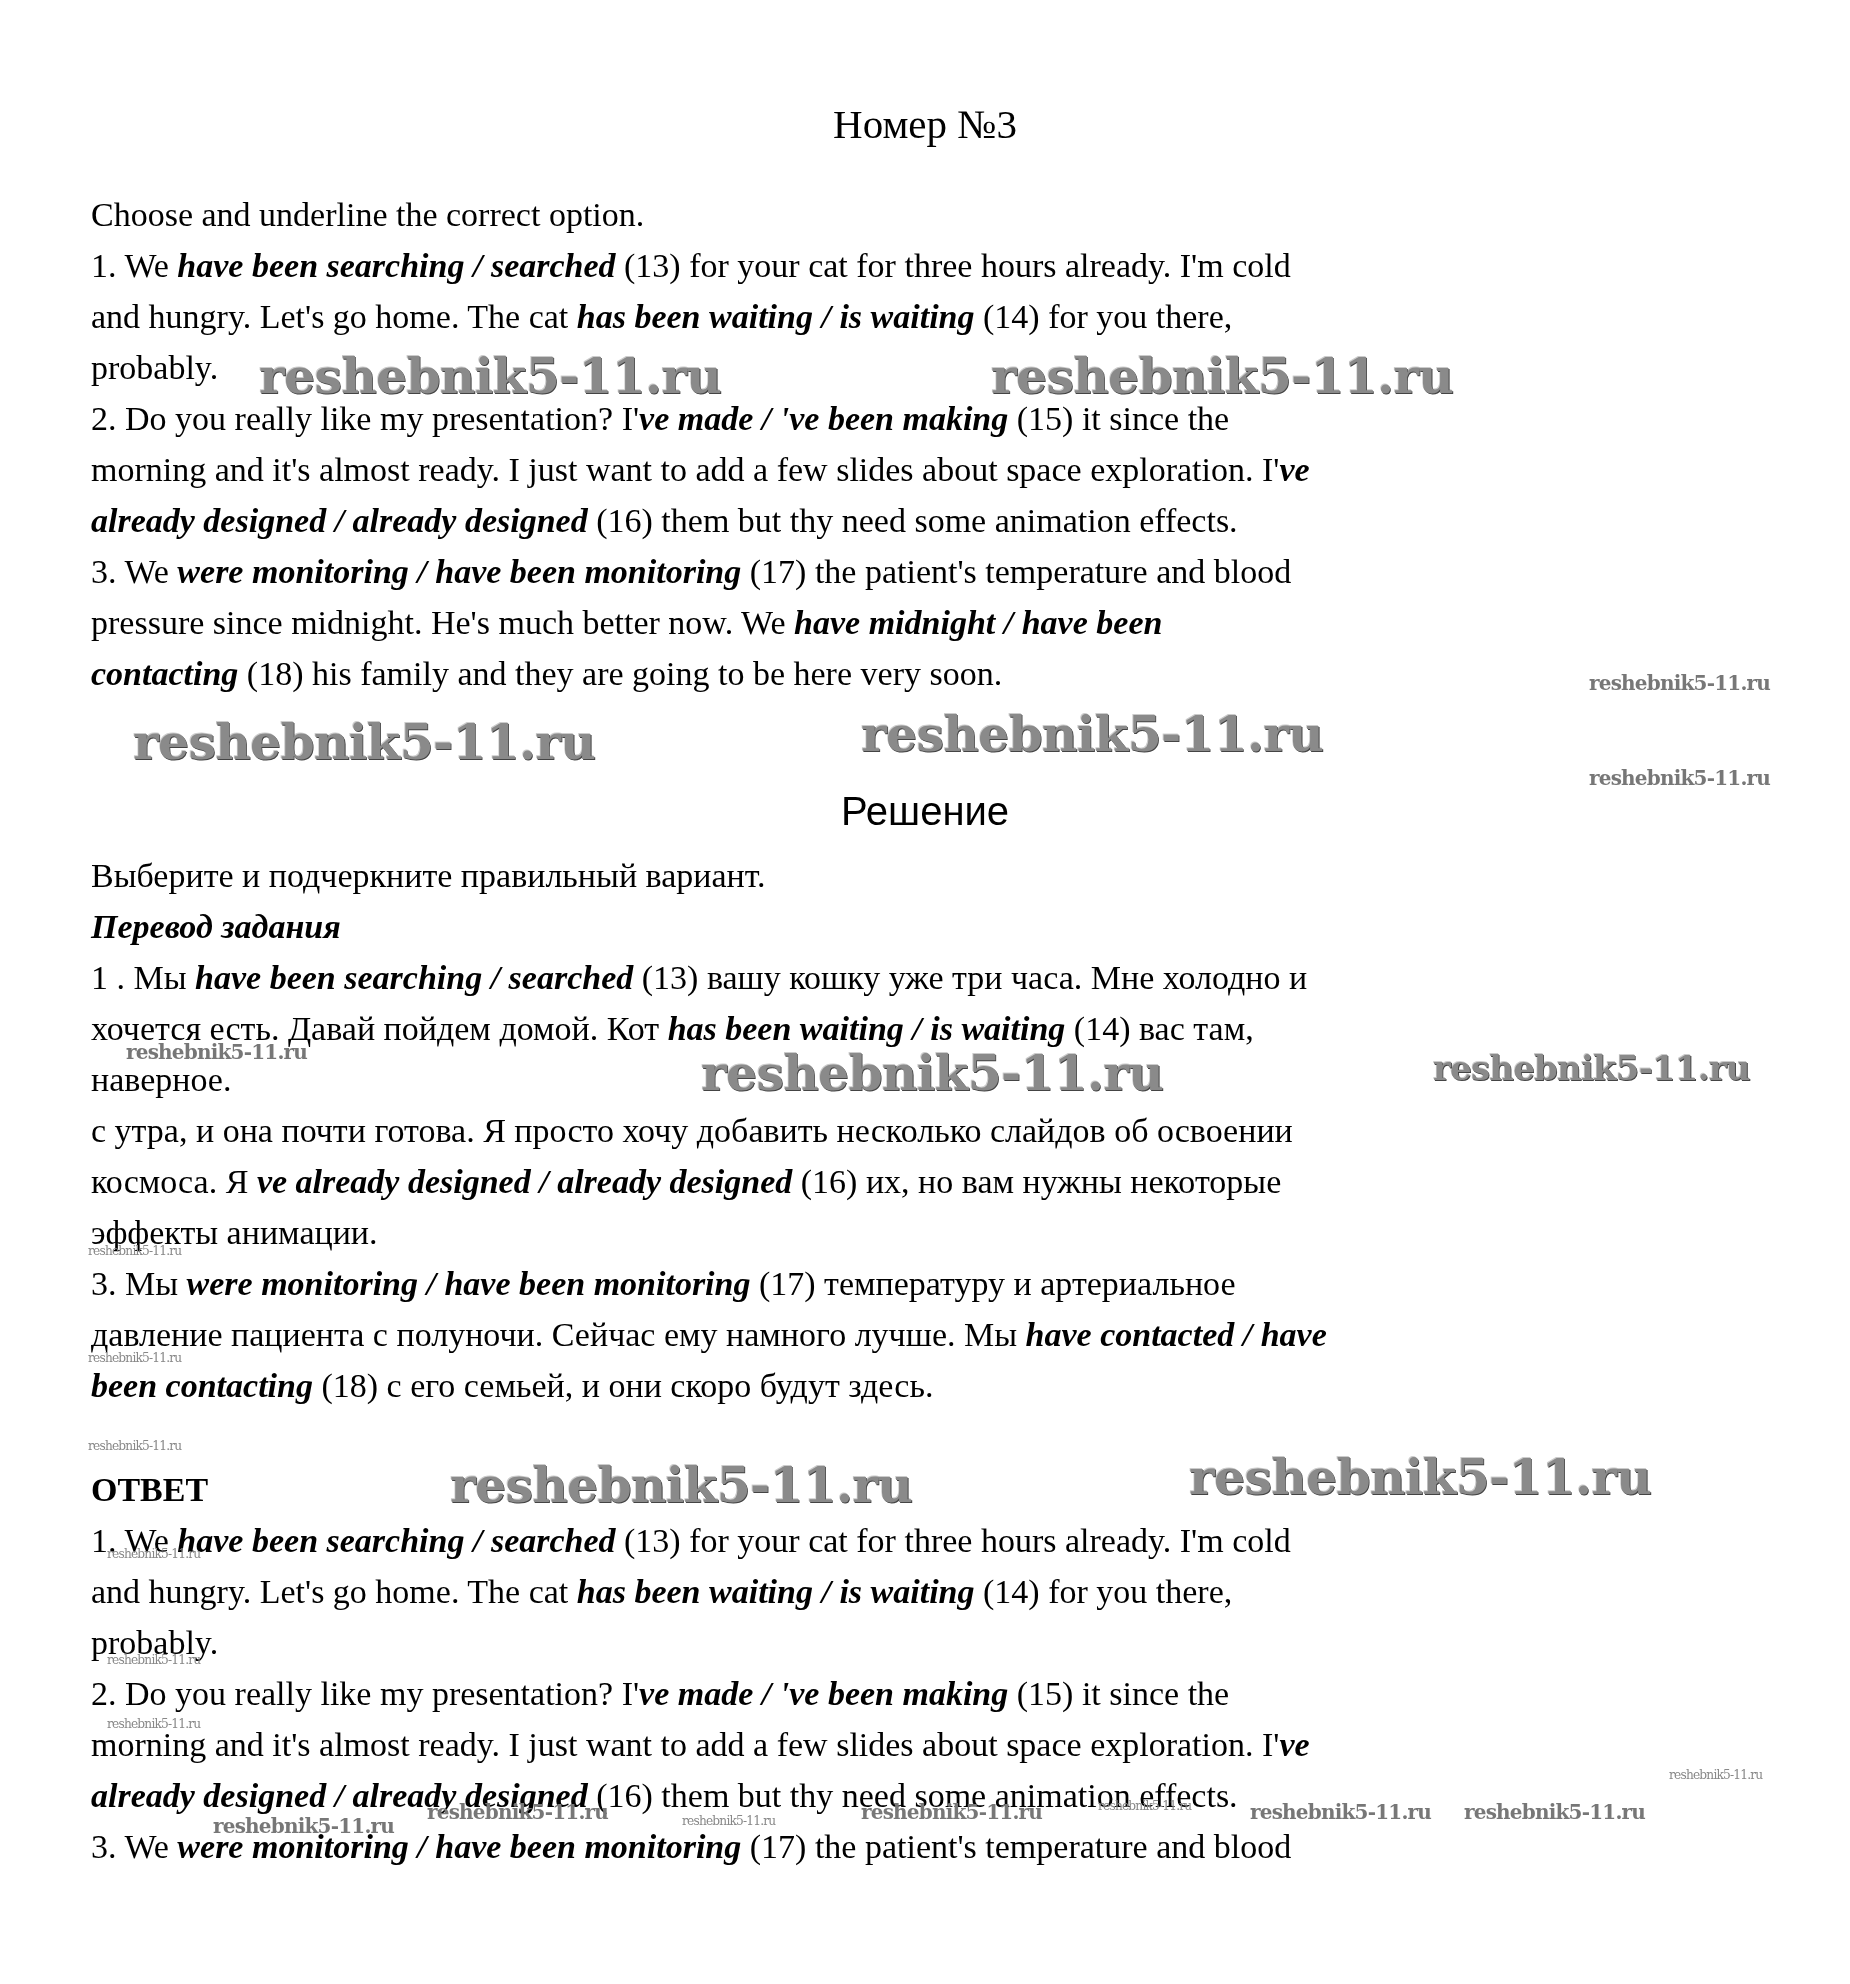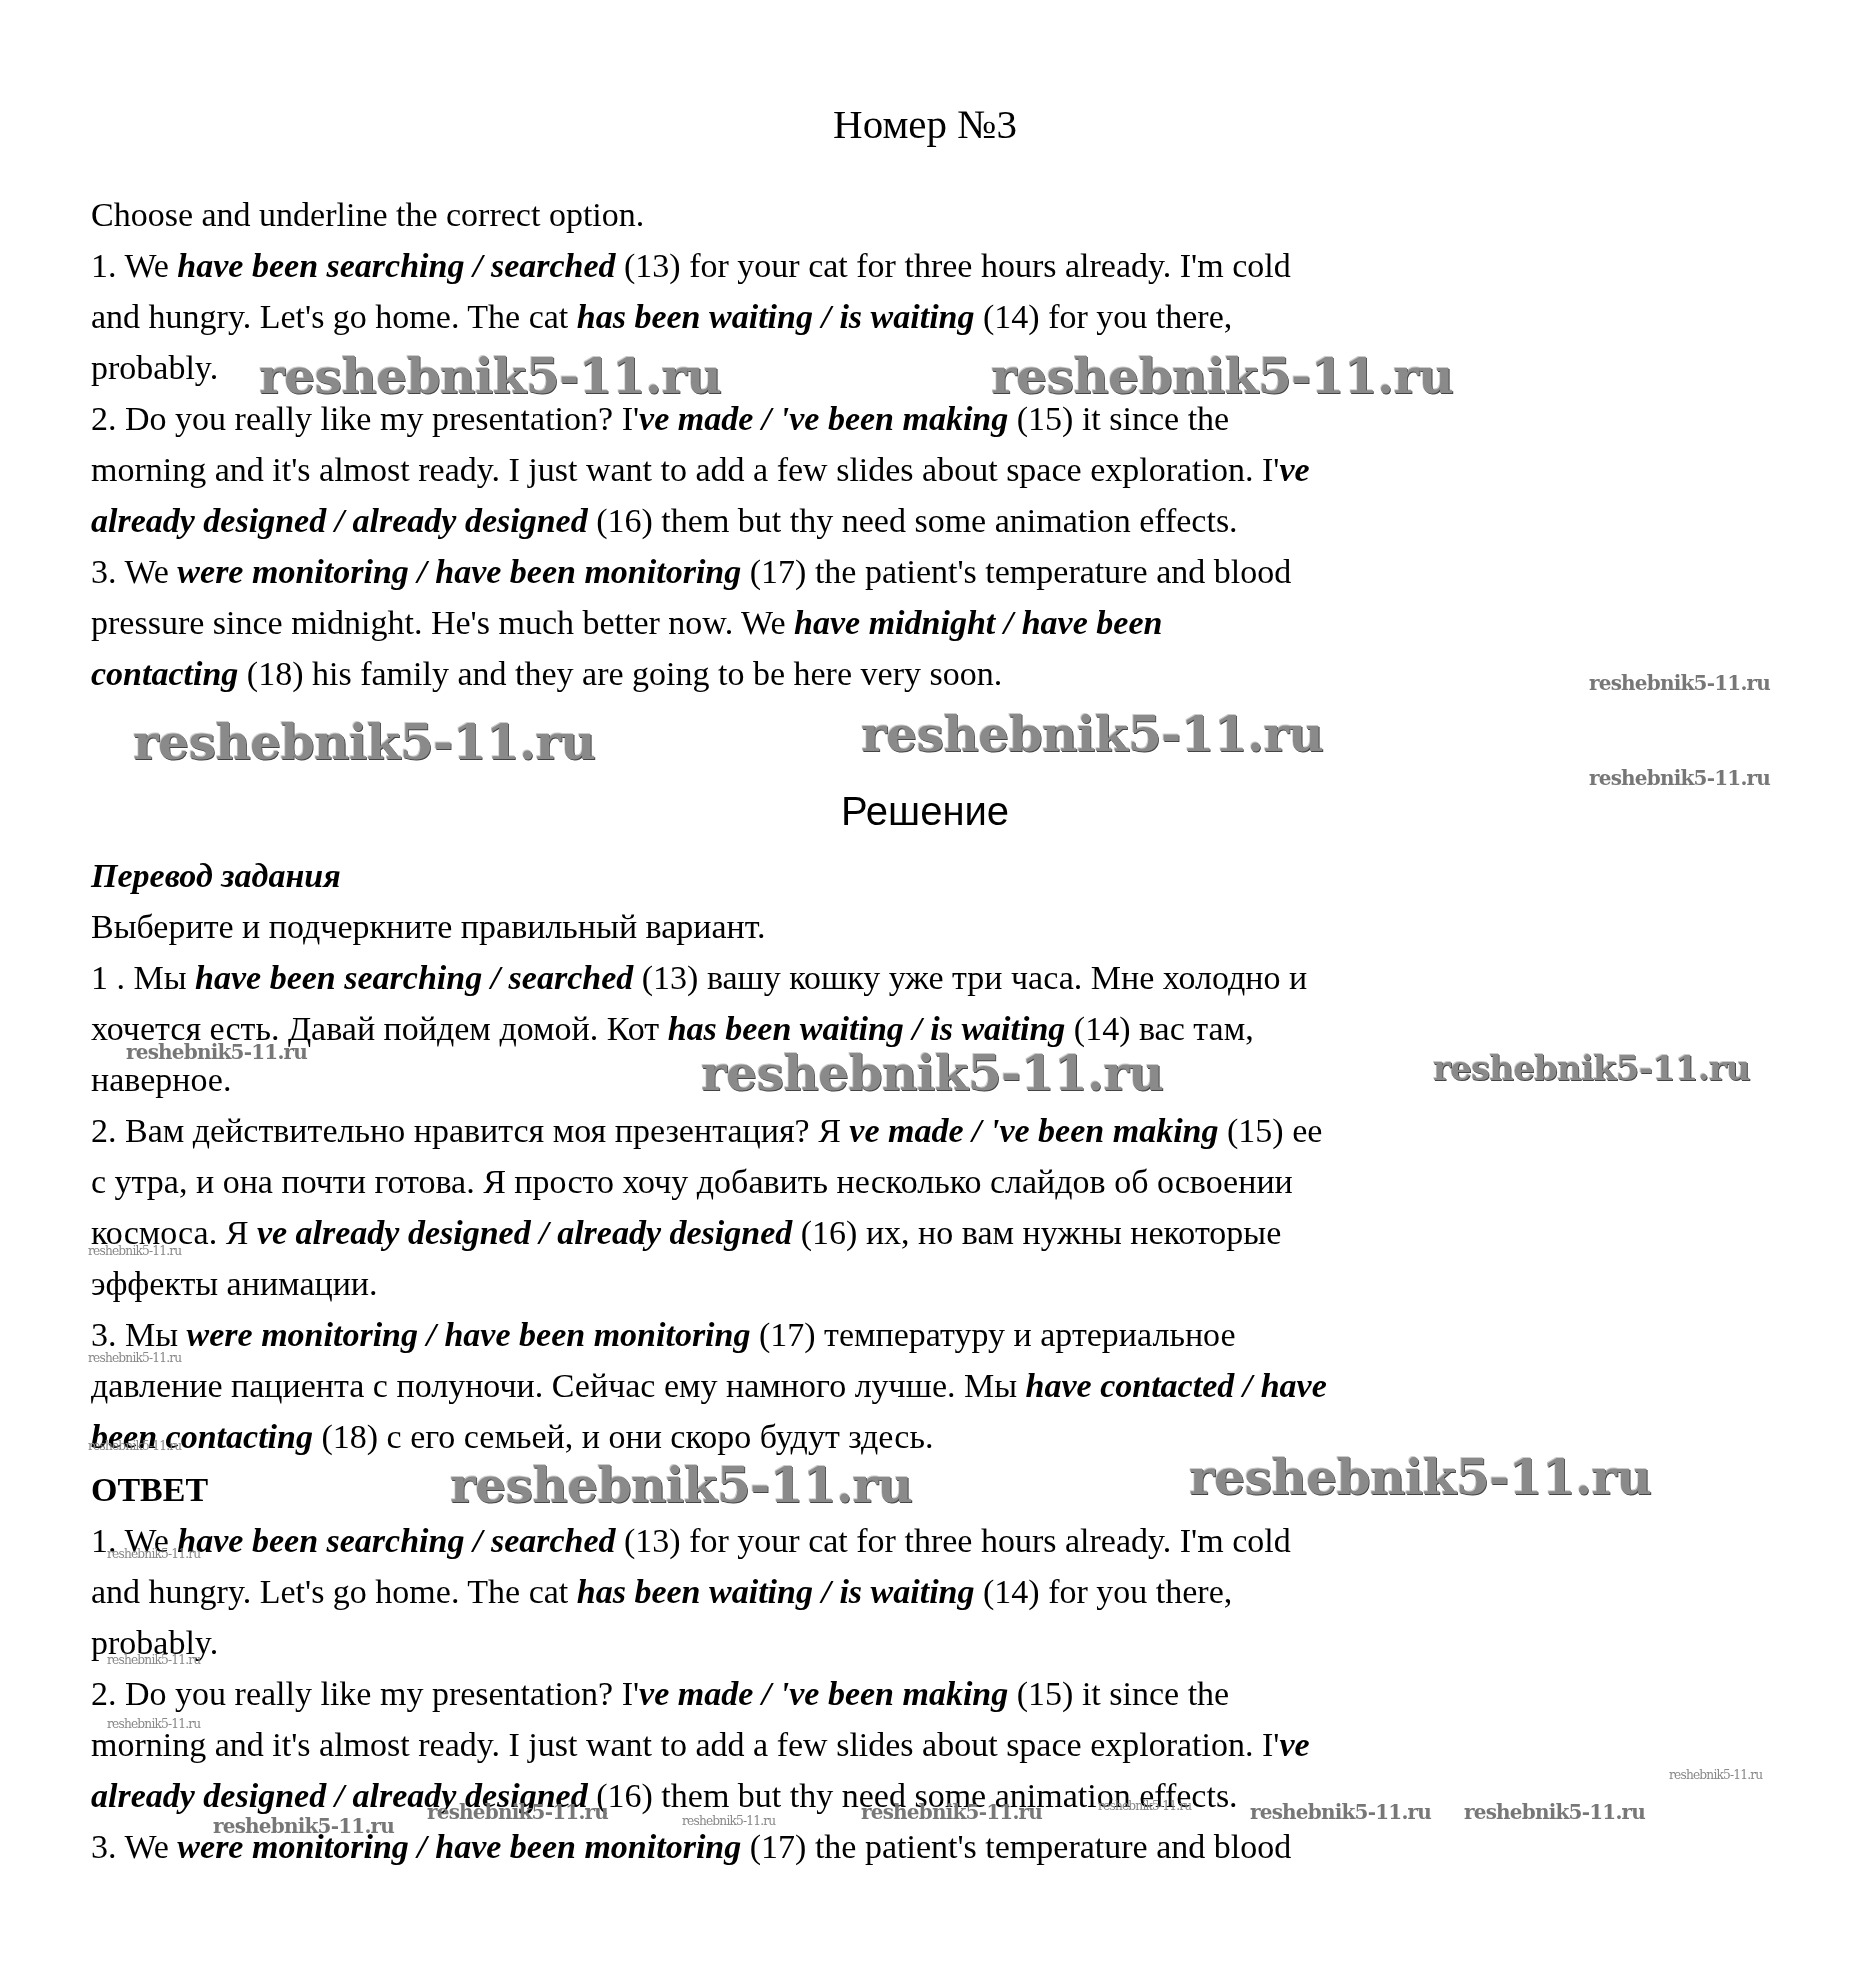--- a/index.html
+++ b/index.html
@@ -40,27 +40,26 @@
         <span class="line"><span class="bi">already designed / already designed</span><span> (16) them but thy need some animation effects.</span></span>
         <span class="line"><span>3. We </span><span class="bi">were monitoring / have been monitoring</span><span> (17) the patient's temperature and blood</span></span>
         <span class="line"><span>pressure since midnight. He's much better now. We </span><span class="bi">have midnight / have been</span></span>
         <span class="line"><span class="bi">contacting</span><span> (18) his family and they are going to be here very soon.</span></span>
       </div>
   </div>
 
   <div class="center-label" style="top:745px;margin-top:44px;">Решение</div>
 
   <div class="block" style="top:850px;">
+    <span class="line">Выберите и подчеркните правильный вариант.</span>
     <span class="line bi">Перевод задания</span>
-    <span class="line">Выберите и подчеркните правильный вариант.</span>
     <div>
         <span class="line"><span>1 . Мы </span><span class="bi">have been searching / searched</span><span> (13) вашу кошку уже три часа. Мне холодно и</span></span>
         <span class="line"><span>хочется есть. Давай пойдем домой. Кот </span><span class="bi">has been waiting / is waiting</span><span> (14) вас там,</span></span>
         <span class="line"><span>наверное.</span></span>
-        <span class="line"><span>2. Вам действительно нравится моя презентация? Я </span><span class="bi">ve made / 've been making</span><span> (15) ее</span></span>
         <span class="line"><span>с утра, и она почти готова. Я просто хочу добавить несколько слайдов об освоении</span></span>
         <span class="line"><span>космоса. Я </span><span class="bi">ve already designed / already designed</span><span> (16) их, но вам нужны некоторые</span></span>
         <span class="line"><span>эффекты анимации.</span></span>
         <span class="line"><span>3. Мы </span><span class="bi">were monitoring / have been monitoring</span><span> (17) температуру и артериальное</span></span>
         <span class="line"><span>давление пациента с полуночи. Сейчас ему намного лучше. Мы </span><span class="bi">have contacted / have</span></span>
         <span class="line"><span class="bi">been contacting</span><span> (18) с его семьей, и они скоро будут здесь.</span></span>
       </div>
   </div>
 
   <div class="block" style="top:1464px;">

